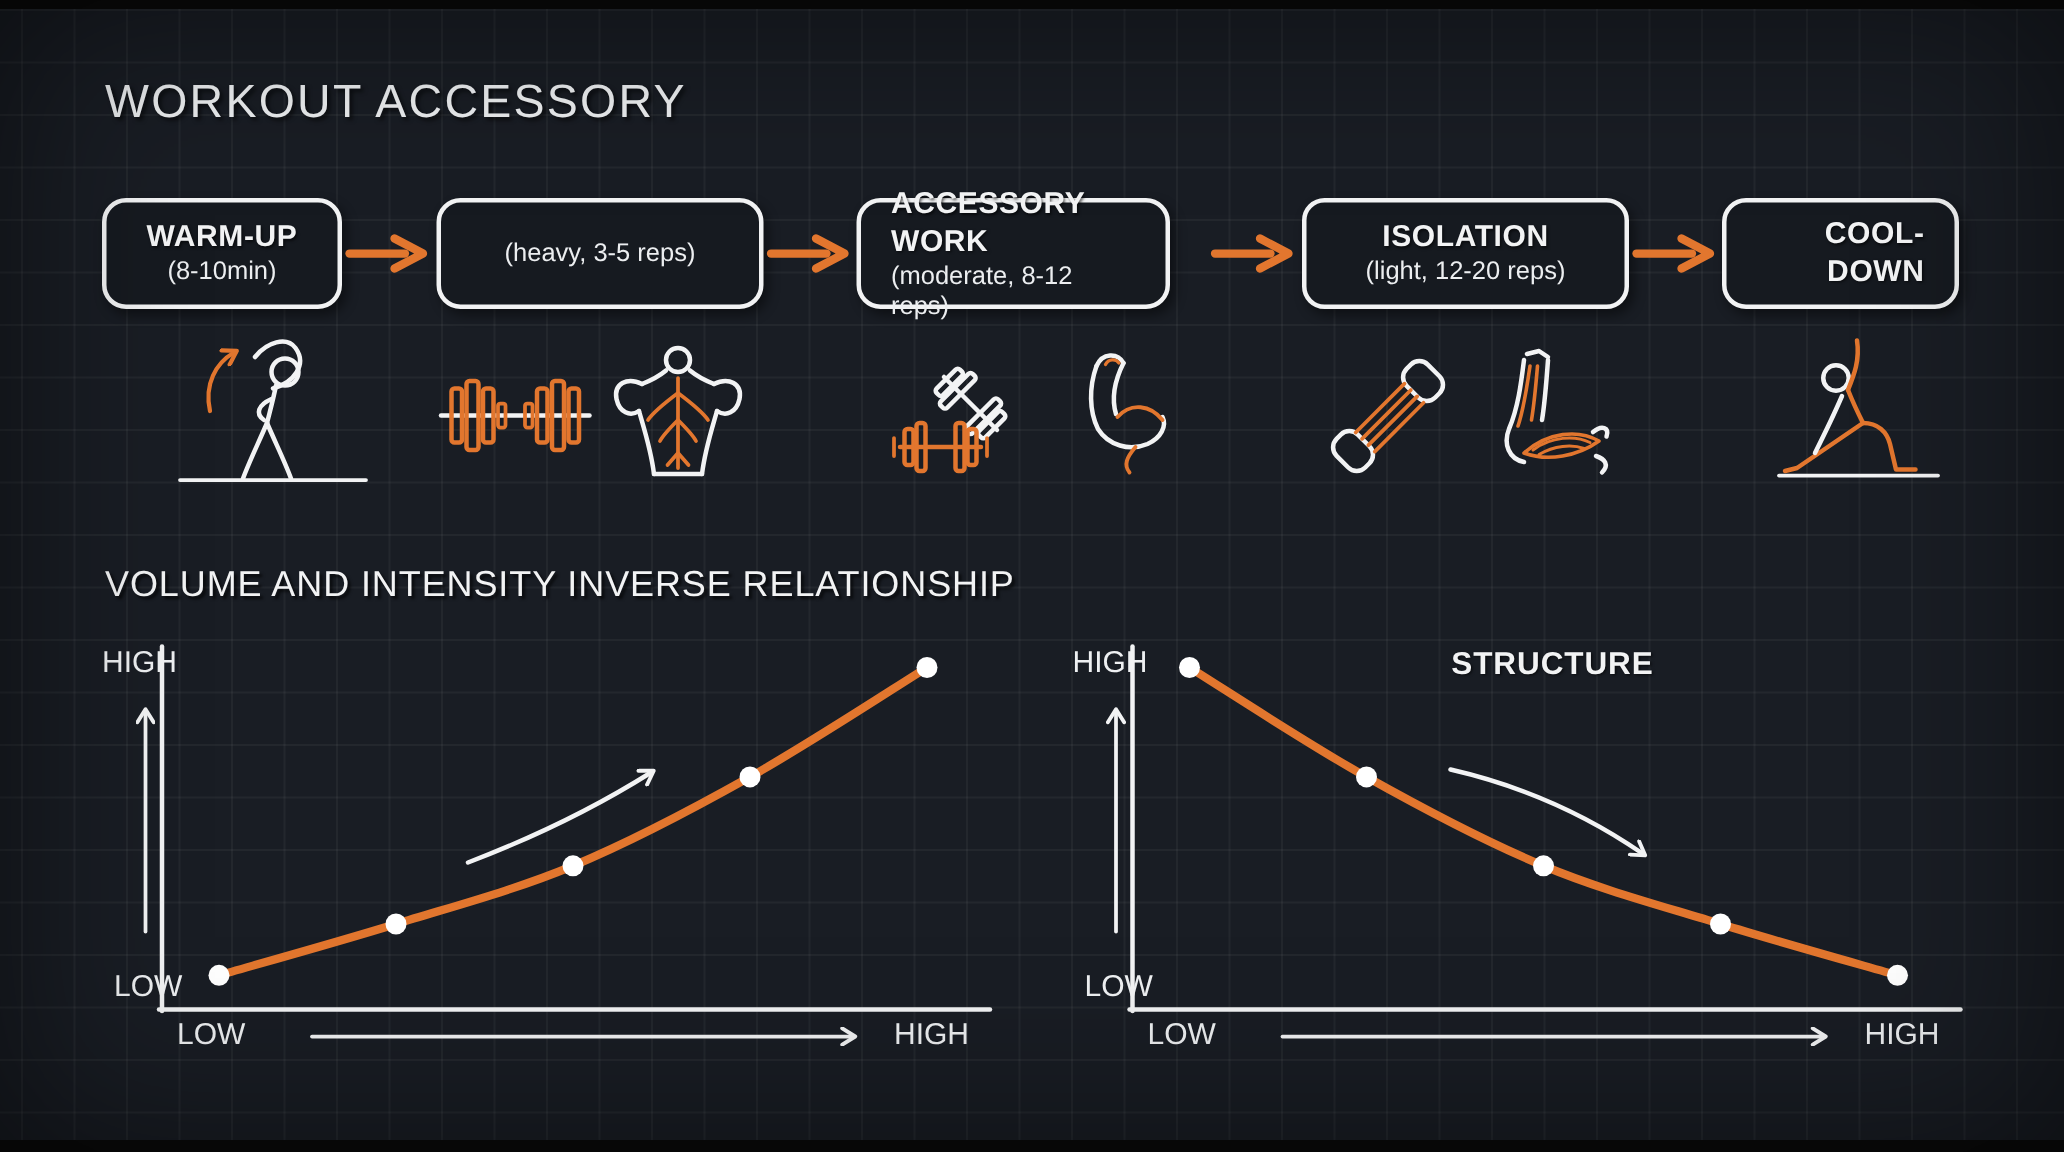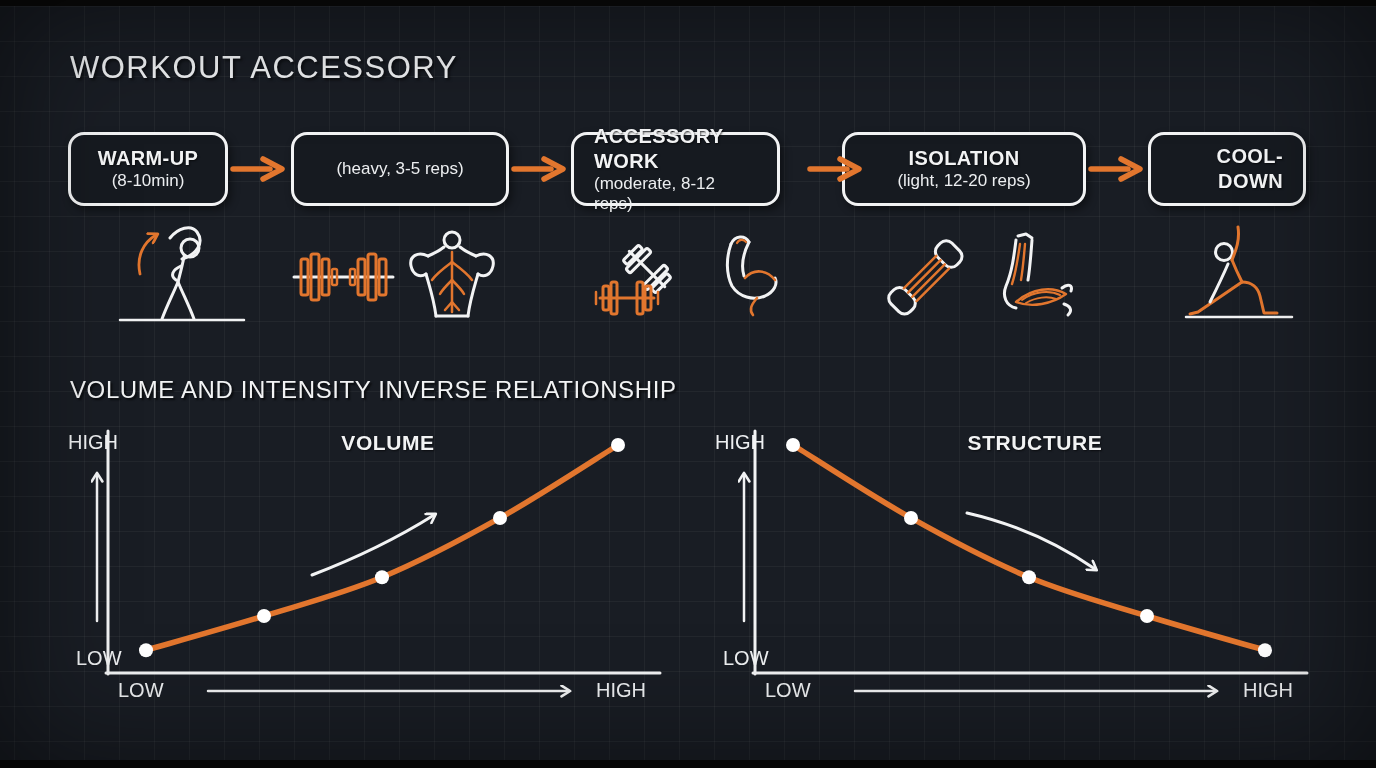--- a/index.html
+++ b/index.html
@@ -78,21 +78,21 @@
     <div class="t">WARM-UP</div>
     <div class="s">(8-10min)</div>
   </div>
   <div class="flow-box" style="left:291px;width:218px;">
     <div class="s">(heavy, 3-5 reps)</div>
   </div>
   <div class="flow-box" style="left:571px;width:209px;">
     <div class="t">ACCESSORY WORK</div>
     <div class="s">(moderate, 8-12 reps)</div>
   </div>
-  <div class="flow-box" style="left:842px;width:244px;">
+  <div class="flow-box" style="left:868px;width:218px;border-radius:15px;">
     <div class="t">ISOLATION</div>
     <div class="s">(light, 12-20 reps)</div>
   </div>
   <div class="flow-box" style="left:1148px;width:158px;text-align:right;">
     <div class="t">COOL-DOWN</div>
 
   </div>
 
   <svg class="flow-arrow" style="left:230px" width="58" height="26">
     <line class="o" x1="3" y1="13" x2="40" y2="13" stroke-width="5.5"></line>
@@ -207,21 +207,20 @@
     <path class="o" d="M56,5 C58,18 54,28 50,38" stroke-width="3"></path>
     <path class="o" d="M50,38 C54,48 57,54 60,60" stroke-width="3"></path>
     <path class="o" d="M60,60 L16,90 L8,92" stroke-width="3"></path>
     <path class="o" d="M60,60 C70,60 76,66 78,74 L82,91 L95,91" stroke-width="3"></path>
     <path class="w" d="M46,42 C40,56 34,68 28,80" stroke-width="3"></path>
   </svg>
 
   <div class="h2">VOLUME AND INTENSITY INVERSE RELATIONSHIP</div>
 
   <div class="chart" style="left:68px">
-    <div class="c-title">VOLUME</div>
     <div class="yl high">HIGH</div>
     <div class="yl low">LOW</div>
     <div class="xl low">LOW</div>
     <div class="xl high">HIGH</div>
     <svg class="plot" width="620" height="300" viewBox="0 0 620 300">
       <line class="axis" x1="40" y1="8" x2="40" y2="251"></line>
       <line class="axis" x1="38" y1="250" x2="592" y2="250"></line>
       <line class="axis-arrow" x1="29" y1="198" x2="29" y2="52" marker-end="url(#chev-w)"></line>
       <line class="axis-arrow" x1="140" y1="268" x2="500" y2="268" marker-end="url(#chev-w)"></line>
     <path d="M78,227.2 C97.66666666666667,221.5 156.66666666666666,205.16 196,193 C235.33333333333334,180.84 274.6666666666667,170.58 314,154.24 C353.3333333333333,137.9 392.6666666666667,116.99999999999999 432,94.95999999999998 C471.3333333333333,72.91999999999997 530.3333333333334,34.16 550,22" fill="none" stroke="#e2762e" stroke-width="5.5" stroke-linecap="round"></path>

